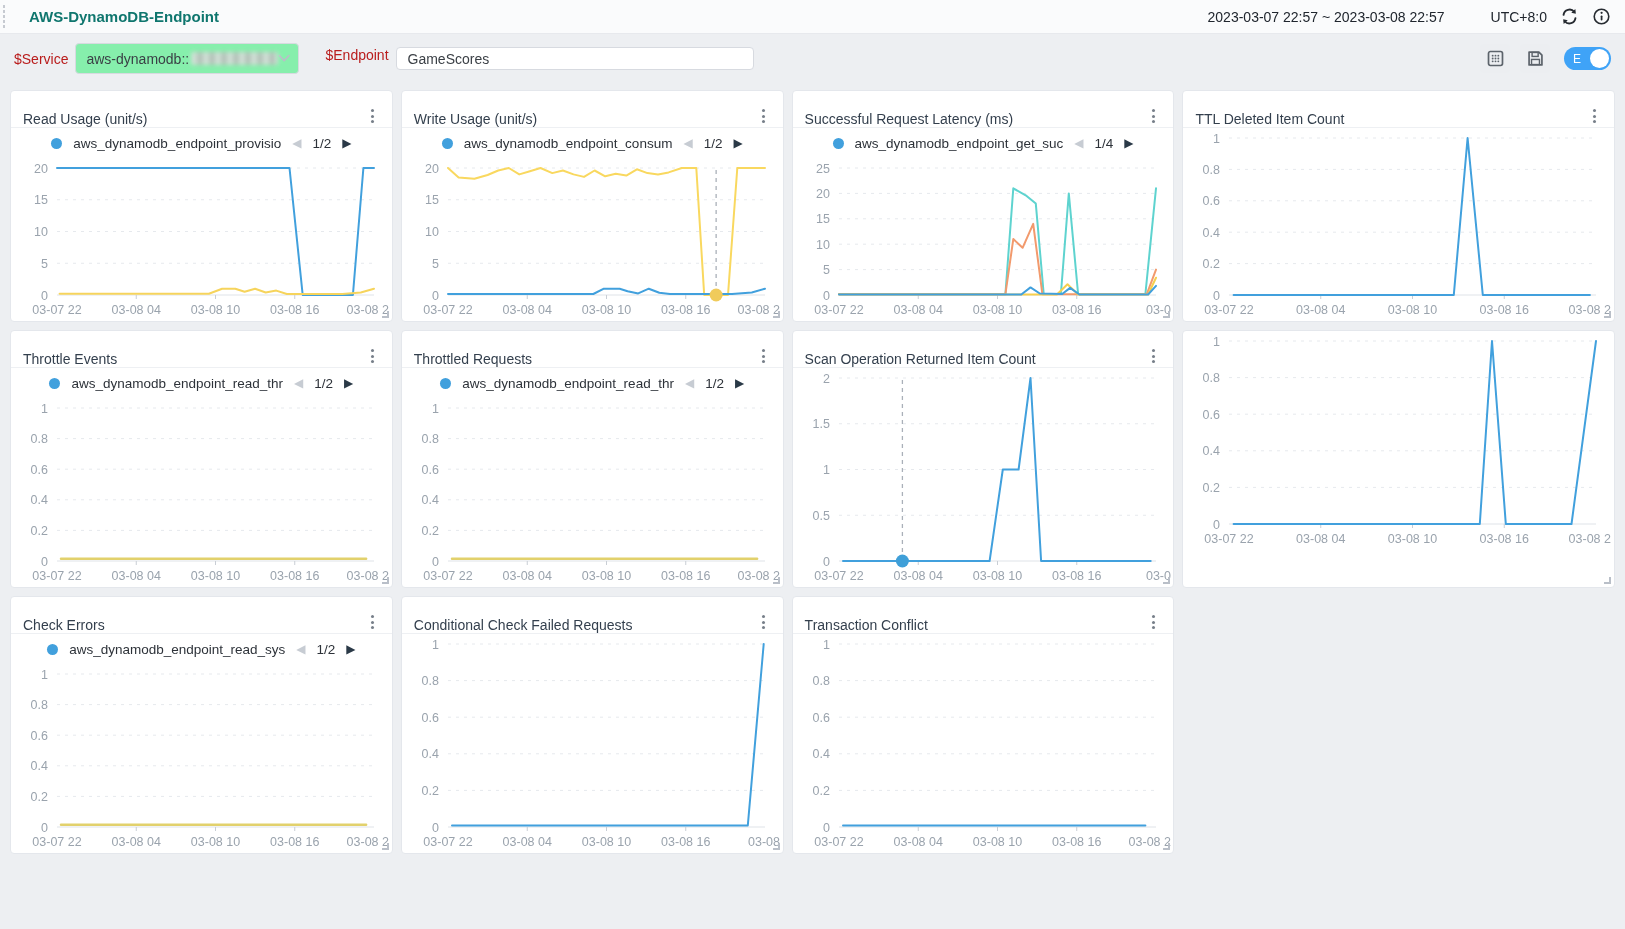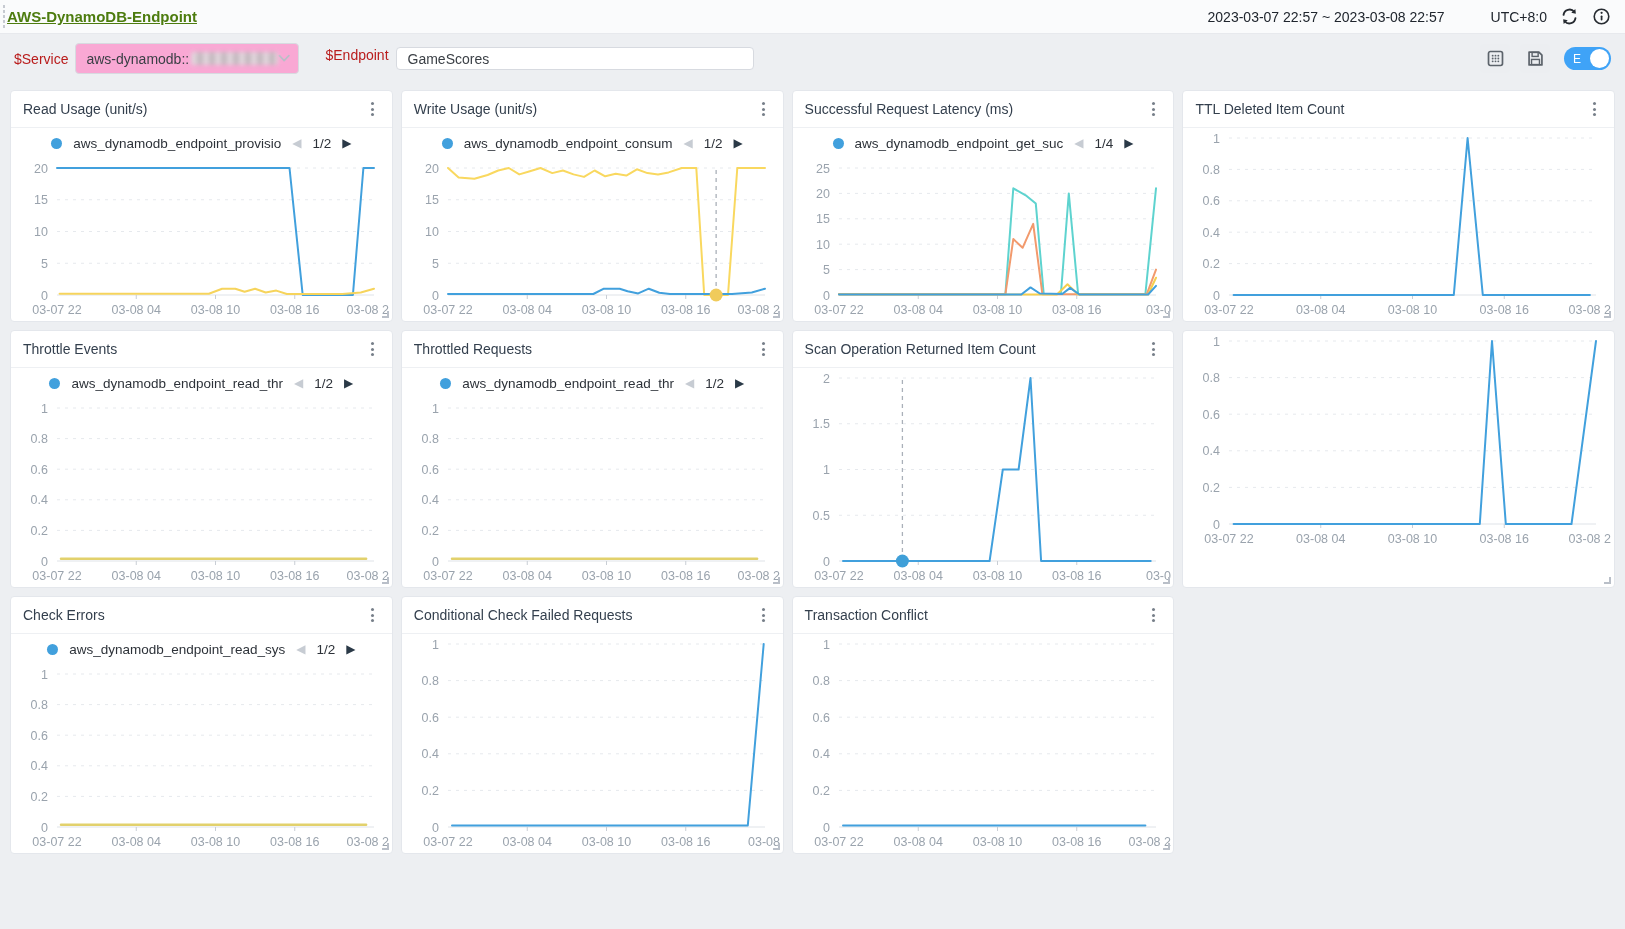--- a/index.html
+++ b/index.html
@@ -5,30 +5,30 @@
   * { box-sizing: border-box; margin: 0; padding: 0; }
   html,body { background:#edeff2; font-family:"Liberation Sans", sans-serif; }
   body { width:1625px; min-height:929px; }
 
   
   .top-bar { height:34px; background:#fafbfc; border-bottom:1px solid #e7e9ed;
              display:flex; align-items:center; }
   .drag-strip { width:5px; height:26px; margin-left:2px;
                 background-image:radial-gradient(circle,#c6cad1 1.2px, transparent 1.4px);
                 background-size:4px 5px; cursor:grab; }
-  .top-bar h1 { font-size:15px; font-weight:600; color:#4d7c0f;text-decoration:underline; }
+  .top-bar h1 { margin-left:22px; font-size:15px; font-weight:600; color:#0f766e; }
   .top-right { margin-left:auto; display:flex; align-items:center; padding-right:14px; }
   .time-range { font-size:14px; color:#20262e; cursor:pointer; }
   .timezone { font-size:14px; color:#20262e; margin-left:46px; cursor:pointer; }
   .tb-icon { margin-left:13px; cursor:pointer; display:inline-flex; }
 
   
   .filter-bar { display:flex; align-items:center; padding:9px 14px 8px 14px; }
   .var-label { font-size:14px; color:#b91c1c; margin-right:7px; }
-  .select-box { width:224px; height:31px; background:#f9a8d4; border:1px solid #d7dae0; border-radius:4px;
+  .select-box { width:224px; height:31px; background:#86efac; border:1px solid #d7dae0; border-radius:4px;
                 display:flex; align-items:center; padding:0 8px 0 10px; cursor:pointer;text-align:center; }
   .select-box .val { font-size:14px; color:#3a3f45; white-space:nowrap; }
   .redacted { display:inline-block; width:92px; height:13px; margin-left:2px; border-radius:2px;
               background:repeating-linear-gradient(90deg,#dcdcdc 0 6px,#bdbdbd 6px 12px);
               filter:blur(2px); opacity:.85; }
   .select-box svg { margin-left:auto; }
   .endpoint-wrap { margin-left:26px; display:flex; align-items:flex-start; }
   .text-input { width:358px; height:23px; background:#fff; border:1px solid #d7dae0; border-radius:4px;
                 font-size:14px; color:#3a3f45; padding:0 11px; font-family:"Liberation Sans",sans-serif; }
   .filter-right { margin-left:auto; display:flex; align-items:center; gap:10px; }
@@ -38,21 +38,21 @@
             display:flex; align-items:center; cursor:pointer; margin-left:4px; }
   .toggle .tg-label { color:#fff; font-size:12px; margin-left:9px; }
   .toggle .knob { position:absolute; right:2px; top:2px; width:19px; height:19px;
                   border-radius:50%; background:#fff; }
 
   
   .dashboard { display:grid; grid-template-columns:1fr 1fr 1fr 1.13fr;
                grid-template-rows:232px 258px 258px; gap:8px; padding:8px 10px; }
   .panel { background:#fff; border:1px solid #e4e7ec; border-radius:4px; position:relative;
            display:flex; flex-direction:column; overflow:hidden; }
-  .panel-header { height:37px; flex:none; display:flex; align-items:center; justify-content:space-between;
+  .panel-header { height:37px; flex:none; display:flex; align-items:flex-end; justify-content:space-between;
                   padding:0 12px; border-bottom:1px solid #eef0f3; }
   .panel-title { font-size:14px; font-weight:400; color:#333f4d; }
   .kebab { display:flex; flex-direction:column; gap:2.5px; padding:4px 6px; cursor:pointer; }
   .kebab i { width:3px; height:3px; border-radius:50%; background:#777f89; }
   .panel-body { flex:1; display:flex; flex-direction:column; min-height:0; }
   .legend { height:30px; flex:none; display:flex; align-items:center; justify-content:center; gap:11px; }
   .legend-dot { width:11px; height:11px; border-radius:50%; background:#41a0dd; }
   .legend-label { font-size:13.5px; color:#2d3239; max-width:62%; overflow:hidden; white-space:nowrap; }
   .caret { font-size:12px; cursor:pointer; line-height:1; }
   .caret-left { color:#c7ccd3; }

